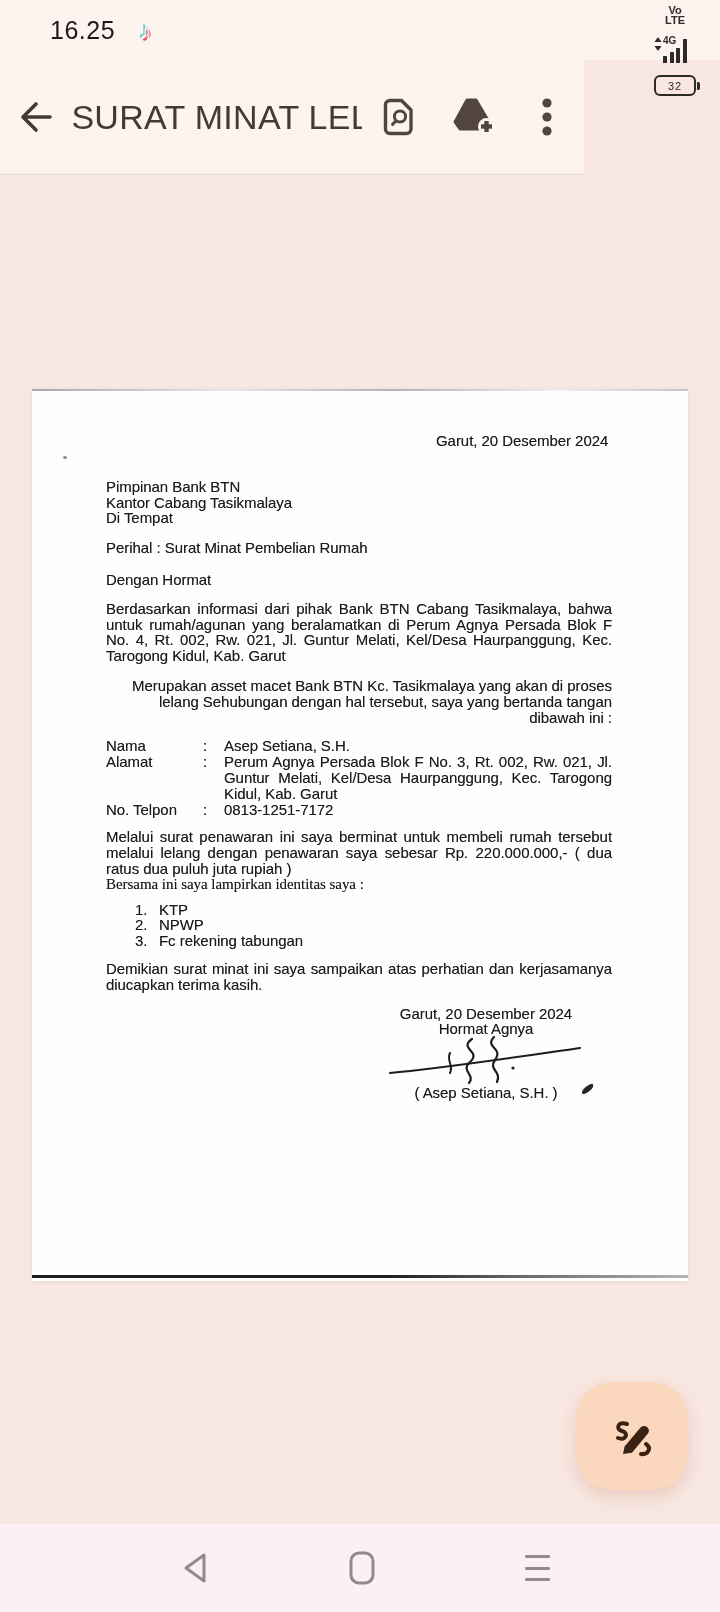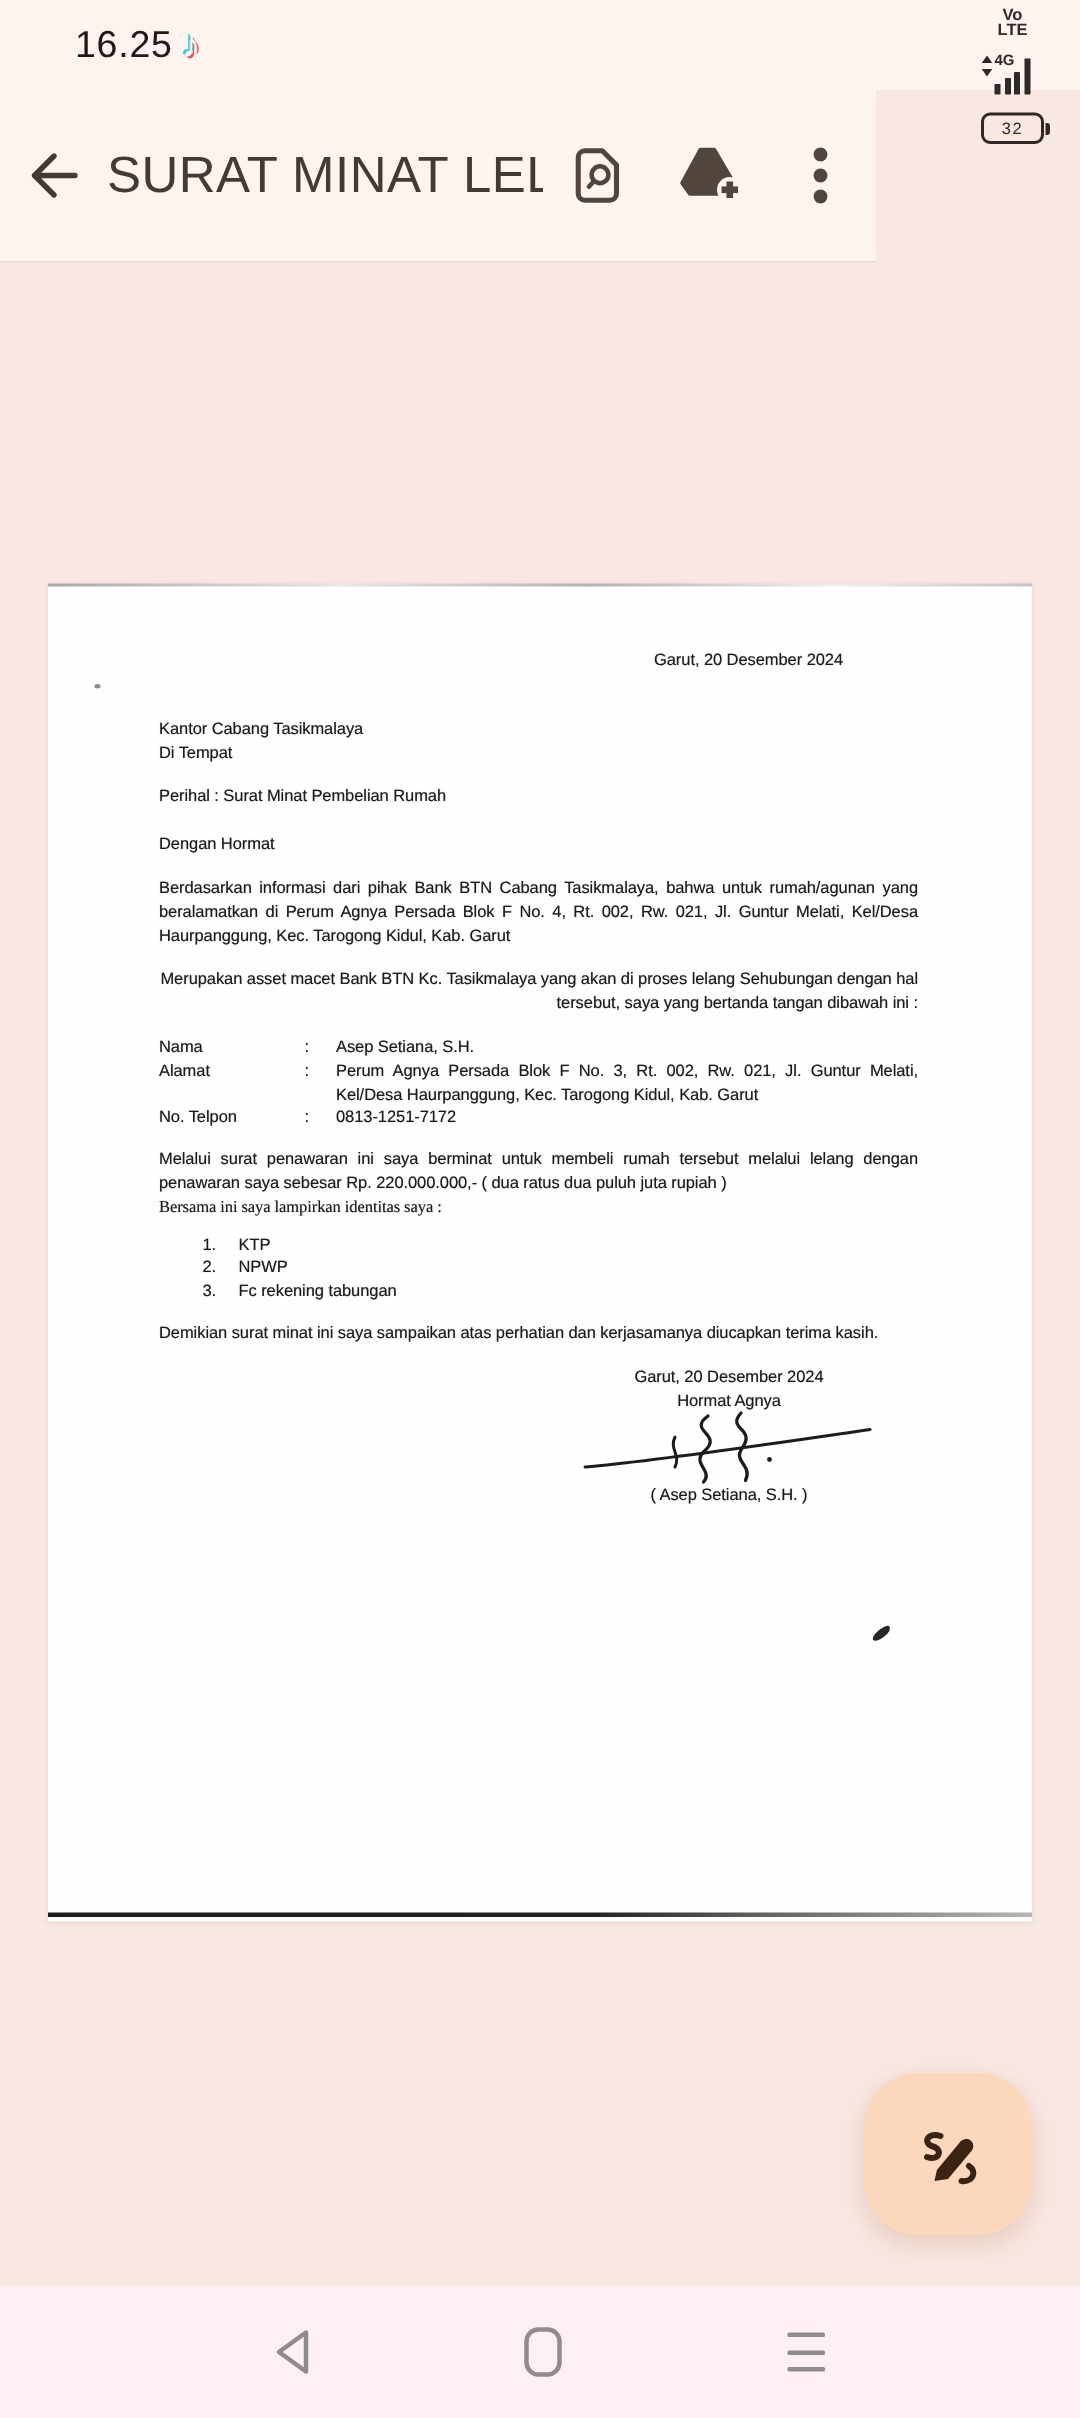--- a/index.html
+++ b/index.html
@@ -8,21 +8,21 @@
     position:relative; width:720px; height:1612px; margin:0 auto;
     background:#f8e7e2; overflow:hidden;
   }
 
   
   .status-bar{
     position:absolute; top:0; left:0; width:720px; height:60px;
     background:#fdf3ef; display:flex; align-items:center; justify-content:space-between;
     padding:0 24px 0 50px; z-index:5;
   }
-  .sb-left{ display:flex; align-items:center; gap:6px; }
+  .sb-left{ display:flex; align-items:center; gap:24px; }
   .sb-time{ font-size:25px; color:#1d1a17; font-weight:500; letter-spacing:.5px; }
   .tiktok{ position:relative; width:26px; height:30px; font-size:25px; line-height:30px; }
   .tiktok .tt{ position:absolute; left:0; top:0; }
   .tt-cyan{ color:#35c8d4; transform:translate(-1.5px,-1.5px); }
   .tt-red{ color:#ee4d5f; transform:translate(1.5px,1.5px); }
   .tt-core{ color:#fdf3ef; text-shadow:0 0 1px #aaa; }
   .sb-right{ display:flex; align-items:center; gap:11px;flex-direction:column; }
   .volte{ display:flex; flex-direction:column; align-items:center; color:#2d2a27;
           font-size:11px; font-weight:700; line-height:10px; letter-spacing:0; }
   .signal{ position:relative; width:42px; height:28px; }
@@ -54,21 +54,21 @@
     position:absolute; top:174px; left:0; width:720px; height:1350px;
     background:#f8e7e2;
   }
   .page{
     position:absolute; left:32px; top:215px; width:656px; height:892px;
     background:#fefefe; box-shadow:0 1px 4px rgba(90,60,50,.10);
     color:#1b1b1b;
   }
   .page-inner{
     position:absolute; inset:0; padding:44px 76px 0 74px;
-    font-size:11px; line-height:15.8px; letter-spacing:-.05px;
+    font-size:15px; line-height:15.8px; letter-spacing:-.05px;
     text-shadow:0 0 .6px rgba(30,30,30,.55);
   }
   .scan-top{ position:absolute; top:0; left:0; width:100%; height:2px;
     background:linear-gradient(90deg, rgba(70,60,55,.45), rgba(70,60,55,.12) 30%, rgba(70,60,55,.4) 55%, rgba(70,60,55,.08) 80%, rgba(70,60,55,.3)); }
   .scan-bottom{ position:absolute; bottom:3px; left:0; width:100%; height:3.5px;
     background:linear-gradient(90deg, #1e1d1c 0%, #23211f 55%, #6d6a66 75%, #b9b5b0 100%); }
   .speck{ position:absolute; left:31px; top:67px; width:4px; height:3px; background:#8f8c89; border-radius:50%; }
   .smudge{ position:absolute; left:549px; top:697px; width:13px; height:6px; background:#262626;
            border-radius:70% 30% 60% 40%; transform:rotate(-28deg) skewX(-20deg); }
 
@@ -195,20 +195,21 @@
 
   <div class="content">
     <div class="page">
       <div class="scan-top"></div>
       <div class="speck"></div>
 
       <div class="page-inner">
         <div class="l-date1">Garut, 20 Desember 2024</div>
 
         <div class="l-recipient">
+          <div>Pimpinan Bank BTN</div>
           <div>Kantor Cabang Tasikmalaya</div>
           <div>Di Tempat</div>
         </div>
 
         <div class="l-subject">Perihal : Surat Minat Pembelian Rumah</div>
         <div class="l-salutation">Dengan Hormat</div>
 
         <div class="l-p1">Berdasarkan informasi dari pihak Bank BTN Cabang Tasikmalaya, bahwa untuk rumah/agunan yang beralamatkan di Perum Agnya Persada Blok F No. 4, Rt. 002, Rw. 021, Jl. Guntur Melati, Kel/Desa Haurpanggung, Kec. Tarogong Kidul, Kab. Garut</div>
         <div class="l-p2">Merupakan asset macet Bank BTN Kc. Tasikmalaya yang akan di proses lelang Sehubungan dengan hal tersebut, saya yang bertanda tangan dibawah ini :</div>
 

